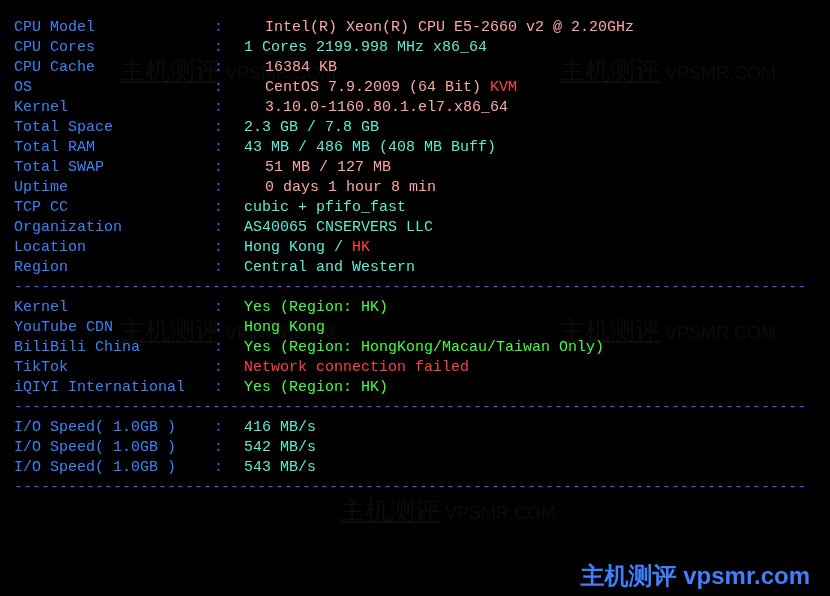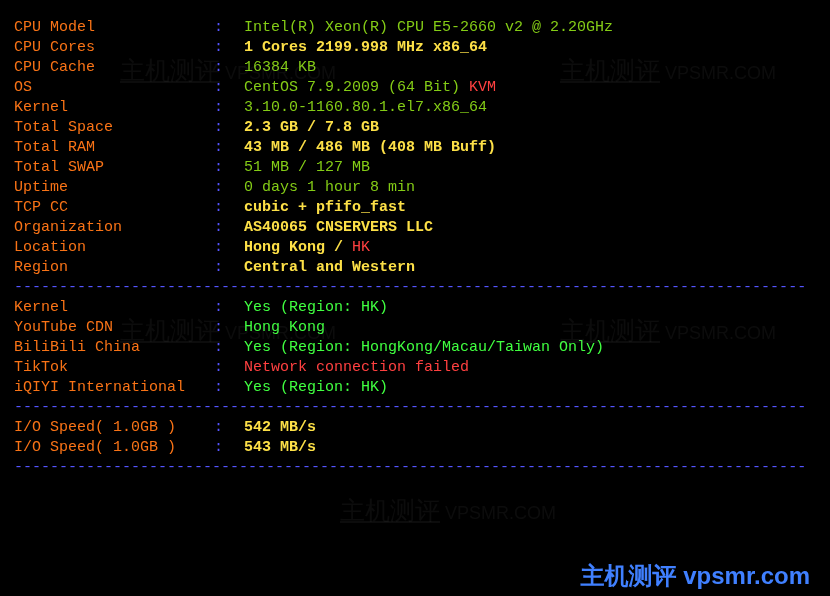--- a/index.html
+++ b/index.html
@@ -16,31 +16,31 @@
       line-height: 20px;
       color: #5454ff;
       padding: 18px 14px 0 14px;
       overflow: hidden;
       position: relative;
     }
     .row {
       white-space: pre;
     }
     .key {
-      color: #f97316;
+      color: #3b82f6;
       display: inline-block;
       width: 200px;
     }
     .colon {
       color: #5454ff;
       display: inline-block;
       width: 30px;
     }
-    .cyan { color: #84cc16; }
-    .yellow { color: #fde047; font-weight: bold; }
+    .cyan { color: #fca5a5; margin-left: 21px; }
+    .yellow { color: #5eead4; }
     .red { color: #ff4040; }
     .green { color: #40ff40; }
     .dash-line {
       color: #5454ff;
       overflow: hidden;
       white-space: nowrap;
     }
     .watermark-bg {
       position: absolute;
       color: rgba(120, 120, 120, 0.10);
@@ -90,18 +90,19 @@
     <div class="row"><span class="key">Organization</span><span class="colon">: </span><span class="yellow">AS40065 CNSERVERS LLC</span></div>
     <div class="row"><span class="key">Location</span><span class="colon">: </span><span class="yellow">Hong Kong / </span><span class="red">HK</span></div>
     <div class="row"><span class="key">Region</span><span class="colon">: </span><span class="yellow">Central and Western</span></div>
     <div class="dash-line">----------------------------------------------------------------------------------------</div>
     <div class="row"><span class="key">Kernel</span><span class="colon">: </span><span class="green">Yes (Region: HK)</span></div>
     <div class="row"><span class="key">YouTube CDN</span><span class="colon">: </span><span class="green">Hong Kong</span></div>
     <div class="row"><span class="key">BiliBili China</span><span class="colon">: </span><span class="green">Yes (Region: HongKong/Macau/Taiwan Only)</span></div>
     <div class="row"><span class="key">TikTok</span><span class="colon">: </span><span class="red">Network connection failed</span></div>
     <div class="row"><span class="key">iQIYI International</span><span class="colon">: </span><span class="green">Yes (Region: HK)</span></div>
     <div class="dash-line">----------------------------------------------------------------------------------------</div>
+    <div class="row"><span class="key">I/O Speed( 1.0GB )</span><span class="colon">: </span><span class="yellow">416 MB/s</span></div>
     <div class="row"><span class="key">I/O Speed( 1.0GB )</span><span class="colon">: </span><span class="yellow">542 MB/s</span></div>
     <div class="row"><span class="key">I/O Speed( 1.0GB )</span><span class="colon">: </span><span class="yellow">543 MB/s</span></div>
     <div class="dash-line">----------------------------------------------------------------------------------------</div>
   </div>
 
 <div class="bottom-logo">主机测评 vpsmr.com</div>
 
 </body></html>

